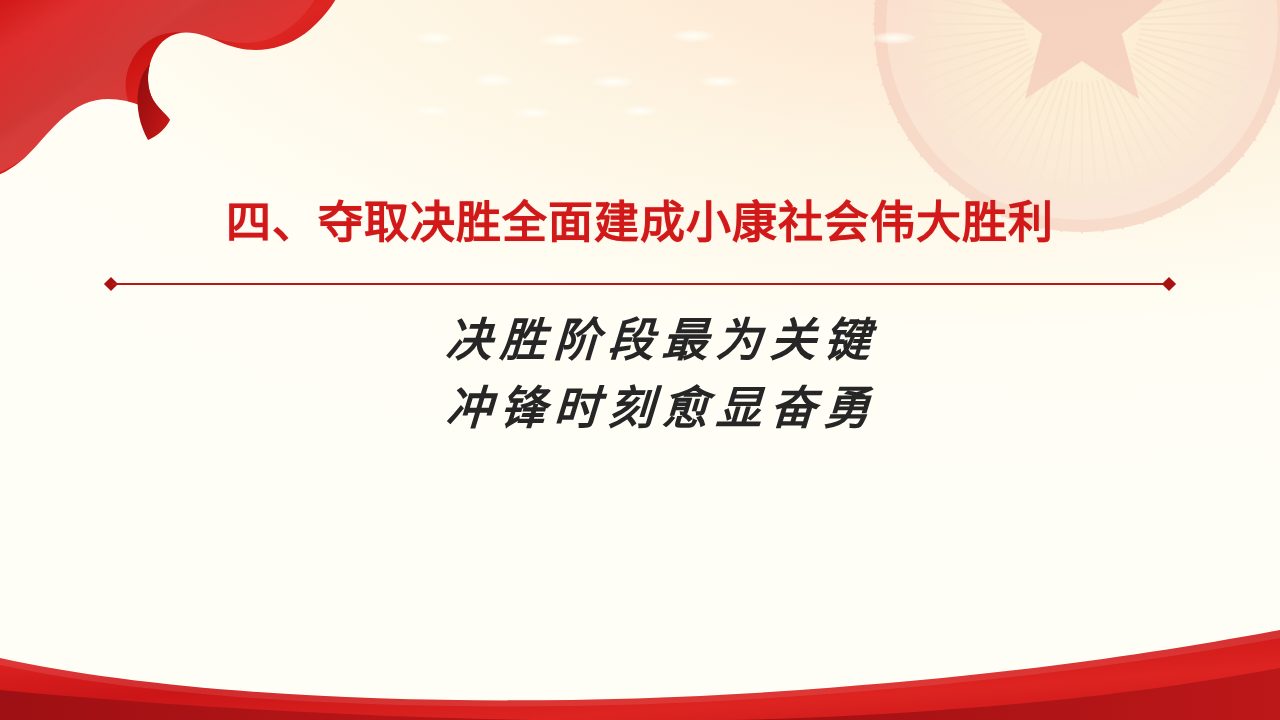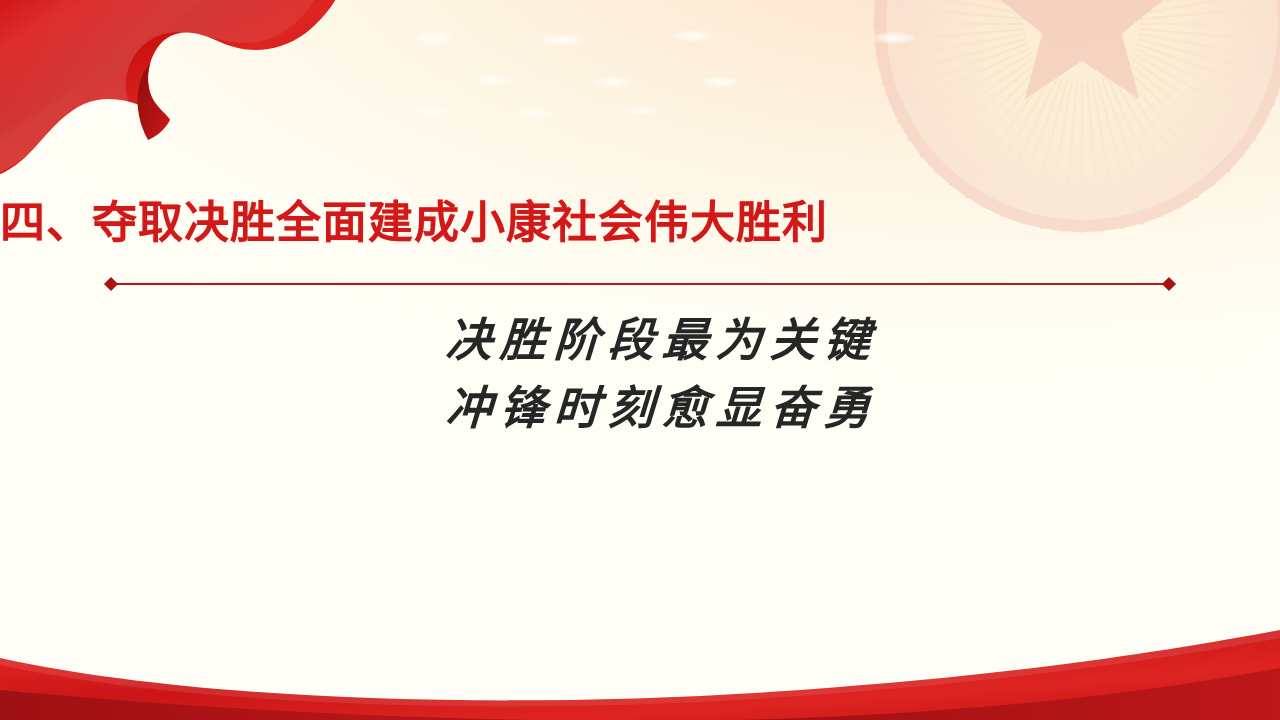--- a/index.html
+++ b/index.html
@@ -75,20 +75,21 @@
     left: 0; top: 0;
     width: 1280px;
     height: 720px;
   }
 
   .slide-title {
     position: absolute;
     left: 0;
     top: 198px;
     width: 1280px;
+    text-align: center;
     color: #d2191a;
     font-size: 45px;
     font-weight: bold;
     letter-spacing: 1px;
     line-height: 1.1;
     white-space: nowrap;
     font-family: "DejaVu Sans", "Liberation Sans", sans-serif;
     text-shadow: 0 0 1px rgba(200,20,20,0.35);
   }
 

